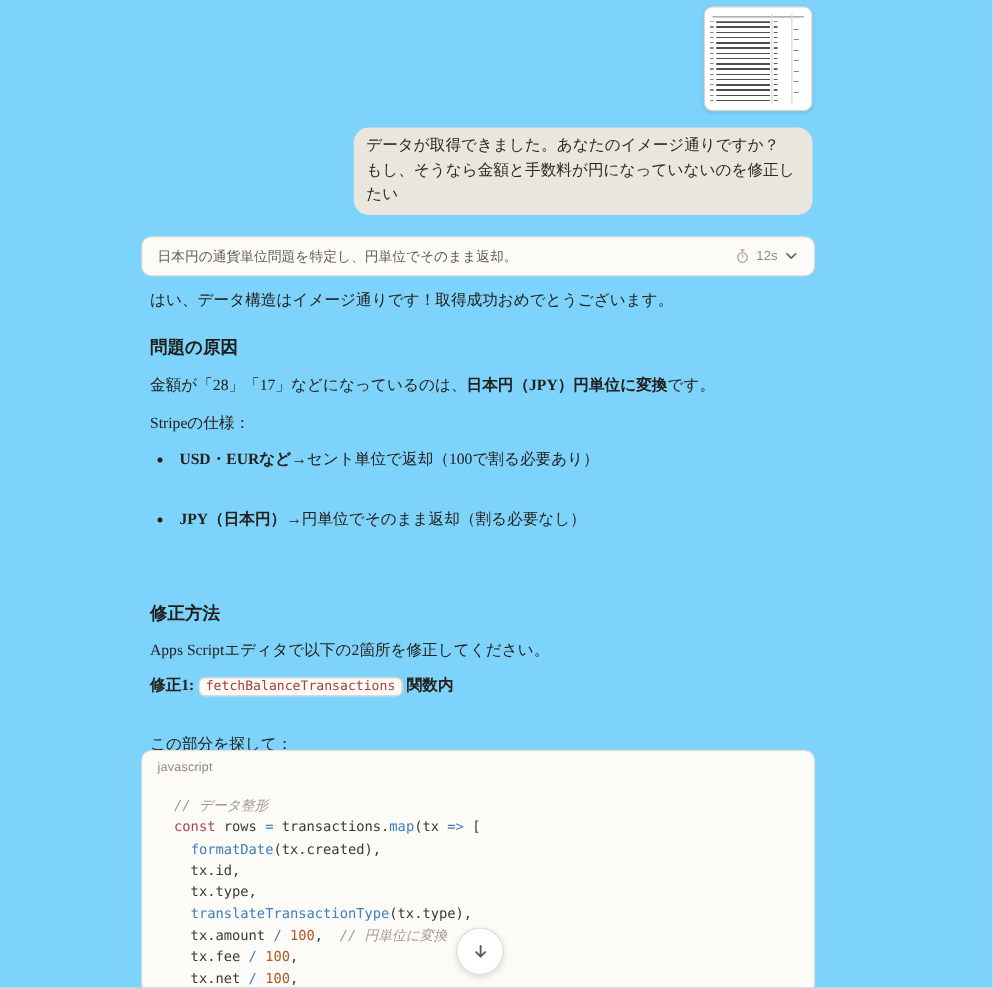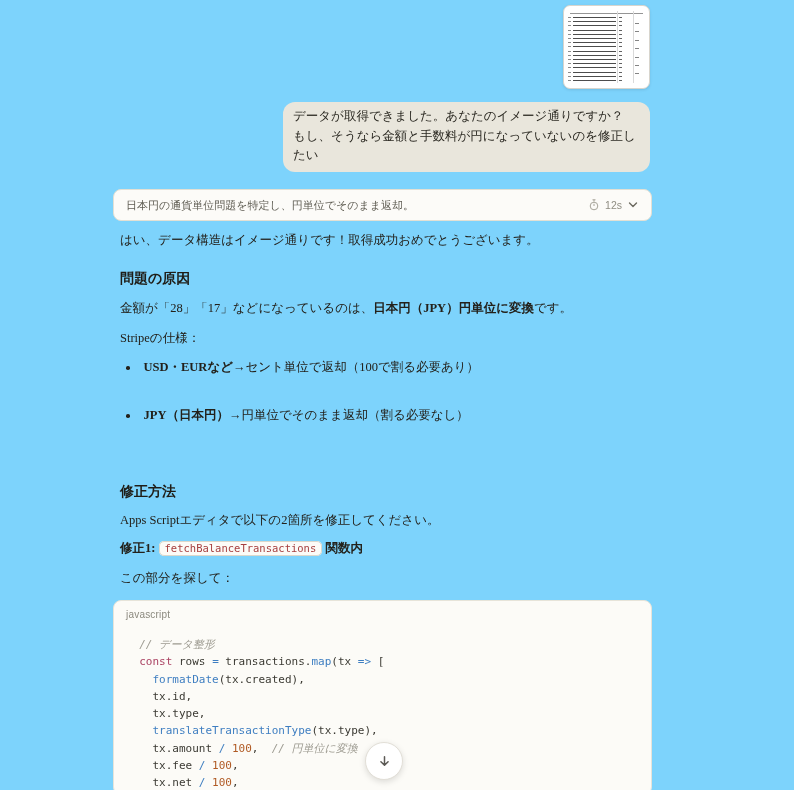--- a/index.html
+++ b/index.html
@@ -170,21 +170,21 @@
 
   <div class="prose" style="top:511px;">
     <span>Apps Scriptエディタで以下の2箇所を修正してください。</span>
   </div>
 
   <div class="prose" style="top:539px;">
     <span class="b">修正1:</span>
     <span class="chip">fetchBalanceTransactions</span><span class="b"> 関数内</span>
   </div>
 
-  <div class="prose" style="top:569px;">
+  <div class="prose" style="top:586px;">
     <span>この部分を探して：</span>
   </div>
 
   <div class="codeblock">
     <div class="code-lang">javascript</div>
     <div class="code-pre"><div><span class="tok-p">  </span><span class="tok-c">// データ整形</span></div><div><span class="tok-p">  </span><span class="tok-k">const</span><span class="tok-p"> rows </span><span class="tok-o">=</span><span class="tok-p"> transactions.</span><span class="tok-f">map</span><span class="tok-p">(tx </span><span class="tok-o">=&gt;</span><span class="tok-p"> [</span></div><div><span class="tok-p">    </span><span class="tok-f">formatDate</span><span class="tok-p">(tx.created),</span></div><div><span class="tok-p">    tx.id,</span></div><div><span class="tok-p">    tx.type,</span></div><div><span class="tok-p">    </span><span class="tok-f">translateTransactionType</span><span class="tok-p">(tx.type),</span></div><div><span class="tok-p">    tx.amount </span><span class="tok-o">/</span><span class="tok-p"> </span><span class="tok-n">100</span><span class="tok-p">,  </span><span class="tok-c">// 円単位に変換</span></div><div><span class="tok-p">    tx.fee </span><span class="tok-o">/</span><span class="tok-p"> </span><span class="tok-n">100</span><span class="tok-p">,</span></div><div><span class="tok-p">    tx.net </span><span class="tok-o">/</span><span class="tok-p"> </span><span class="tok-n">100</span><span class="tok-p">,</span></div></div>
   </div>
 
   <div class="scrollbtn">
     <span style="display:inline-flex;">

